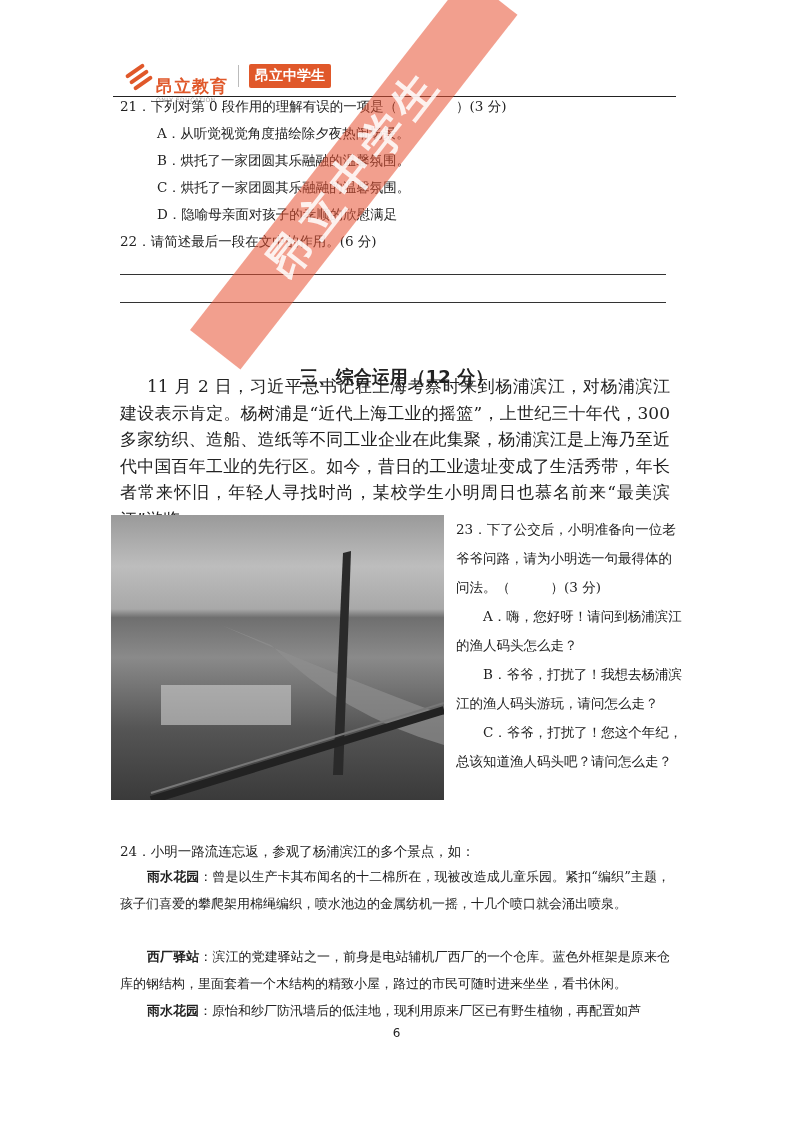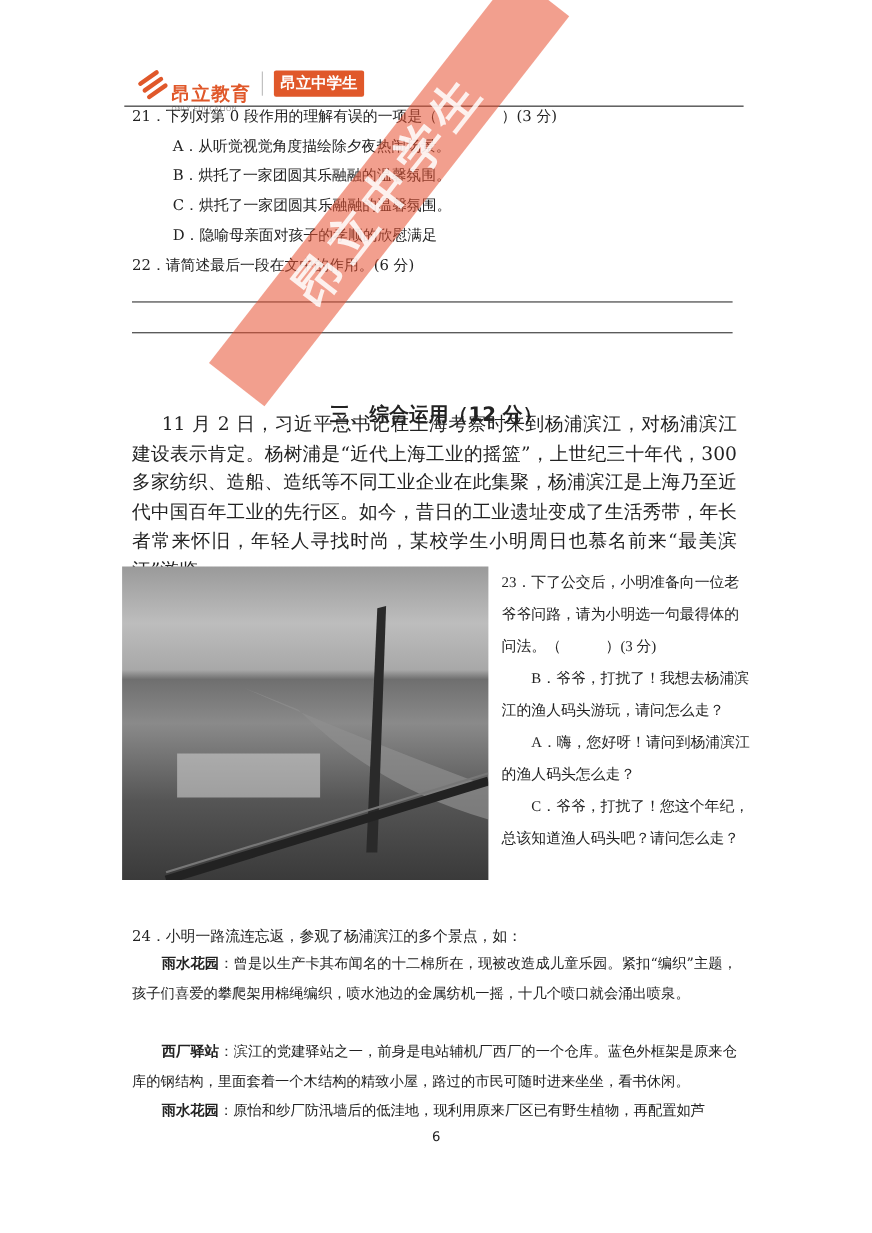--- a/index.html
+++ b/index.html
@@ -15,21 +15,21 @@
   .sep { width:1px; height:22px; background:#bbb; margin:0 10px; }
   .badge { background:#e0582a; color:#fff; font-family:"DejaVu Sans",sans-serif; font-weight:bold; font-size:14px; padding:3px 6px; border-radius:2px; }
   .rule { left:113px; top:96px; width:563px; height:1px; background:#222; }
   .t { font-size:13.5px; line-height:1; white-space:nowrap; }
   .line { left:120px; width:546px; height:1px; background:#333; }
   .title { left:0; width:793px; text-align:center; top:345px; font-family:"DejaVu Sans",sans-serif; font-weight:bold; font-size:18px;margin-top:20px; }
   .para { left:120px; width:550px; font-size:17px; line-height:26.5px; text-indent:27px; text-align:justify; }
   .photo { left:111px; top:515px; width:333px; height:285px; overflow:hidden;
            background:linear-gradient(180deg,#9a9a9a 0%,#bdbdbd 18%,#a8a8a8 33%,#6f6f6f 36%,#8a8a8a 50%,#555 75%,#3a3a3a 100%); }
   .q23 { left:456px; top:515px; width:228px; font-size:13.5px; line-height:29px; }
-  .q23 p { margin:0;font-family:Liberation Serif, serif; }
+  .q23 p { margin:0; }
   .indent { text-indent:27px; }
   .kw { font-weight:bold; }
   .pagenum { left:0; width:793px; text-align:center; top:1026px; font-family:"DejaVu Sans",sans-serif; font-size:12px; }
   .wm { left:190px; top:330px; width:450px; height:64px; transform:rotate(-52deg); transform-origin:left top;
         background:rgba(232,80,50,0.55); color:rgba(255,255,255,0.85); font-family:"DejaVu Sans",sans-serif;
         font-weight:bold; font-size:44px; line-height:64px; text-align:center; letter-spacing:6px; pointer-events:none; }
 </style>
 </head>
 <body>
 
@@ -67,22 +67,22 @@
     <path d="M110 110 Q200 150 333 200 L333 230 Q230 200 160 130 Z" fill="#8e8e8e" opacity="0.7"></path>
     <rect x="50" y="170" width="130" height="40" fill="#cfcfcf" opacity="0.6"></rect>
     <polygon points="232,38 240,36 232,260 222,260" fill="#2a2a2a"></polygon>
     <line x1="40" y1="285" x2="333" y2="195" stroke="#222" stroke-width="8"></line>
     <line x1="40" y1="278" x2="333" y2="188" stroke="#777" stroke-width="2"></line>
   </svg>
 </div>
 
 <div class="abs q23">
   <p>23．下了公交后，小明准备向一位老爷爷问路，请为小明选一句最得体的问法。（　　　）(3 分)</p>
+  <p class="indent">A．嗨，您好呀！请问到杨浦滨江的渔人码头怎么走？</p>
   <p class="indent">B．爷爷，打扰了！我想去杨浦滨江的渔人码头游玩，请问怎么走？</p>
-  <p class="indent">A．嗨，您好呀！请问到杨浦滨江的渔人码头怎么走？</p>
   <p class="indent">C．爷爷，打扰了！您这个年纪，总该知道渔人码头吧？请问怎么走？</p>
 </div>
 
 <div class="abs t" style="left:120px;top:845px">24．小明一路流连忘返，参观了杨浦滨江的多个景点，如：</div>
 <div class="abs para" style="top:864px;font-size:13px"><span class="kw">雨水花园</span><span>：曾是以生产卡其布闻名的十二棉所在，现被改造成儿童乐园。紧扣“编织”主题，孩子们喜爱的攀爬架用棉绳编织，喷水池边的金属纺机一摇，十几个喷口就会涌出喷泉。</span></div>
 <div class="abs para" style="top:944px;font-size:13px"><span class="kw">西厂驿站</span><span>：滨江的党建驿站之一，前身是电站辅机厂西厂的一个仓库。蓝色外框架是原来仓库的钢结构，里面套着一个木结构的精致小屋，路过的市民可随时进来坐坐，看书休闲。</span></div>
 <div class="abs para" style="top:998px;font-size:13px"><span class="kw">雨水花园</span><span>：原怡和纱厂防汛墙后的低洼地，现利用原来厂区已有野生植物，再配置如芦</span></div>
 
 <div class="abs pagenum">6</div>
 

